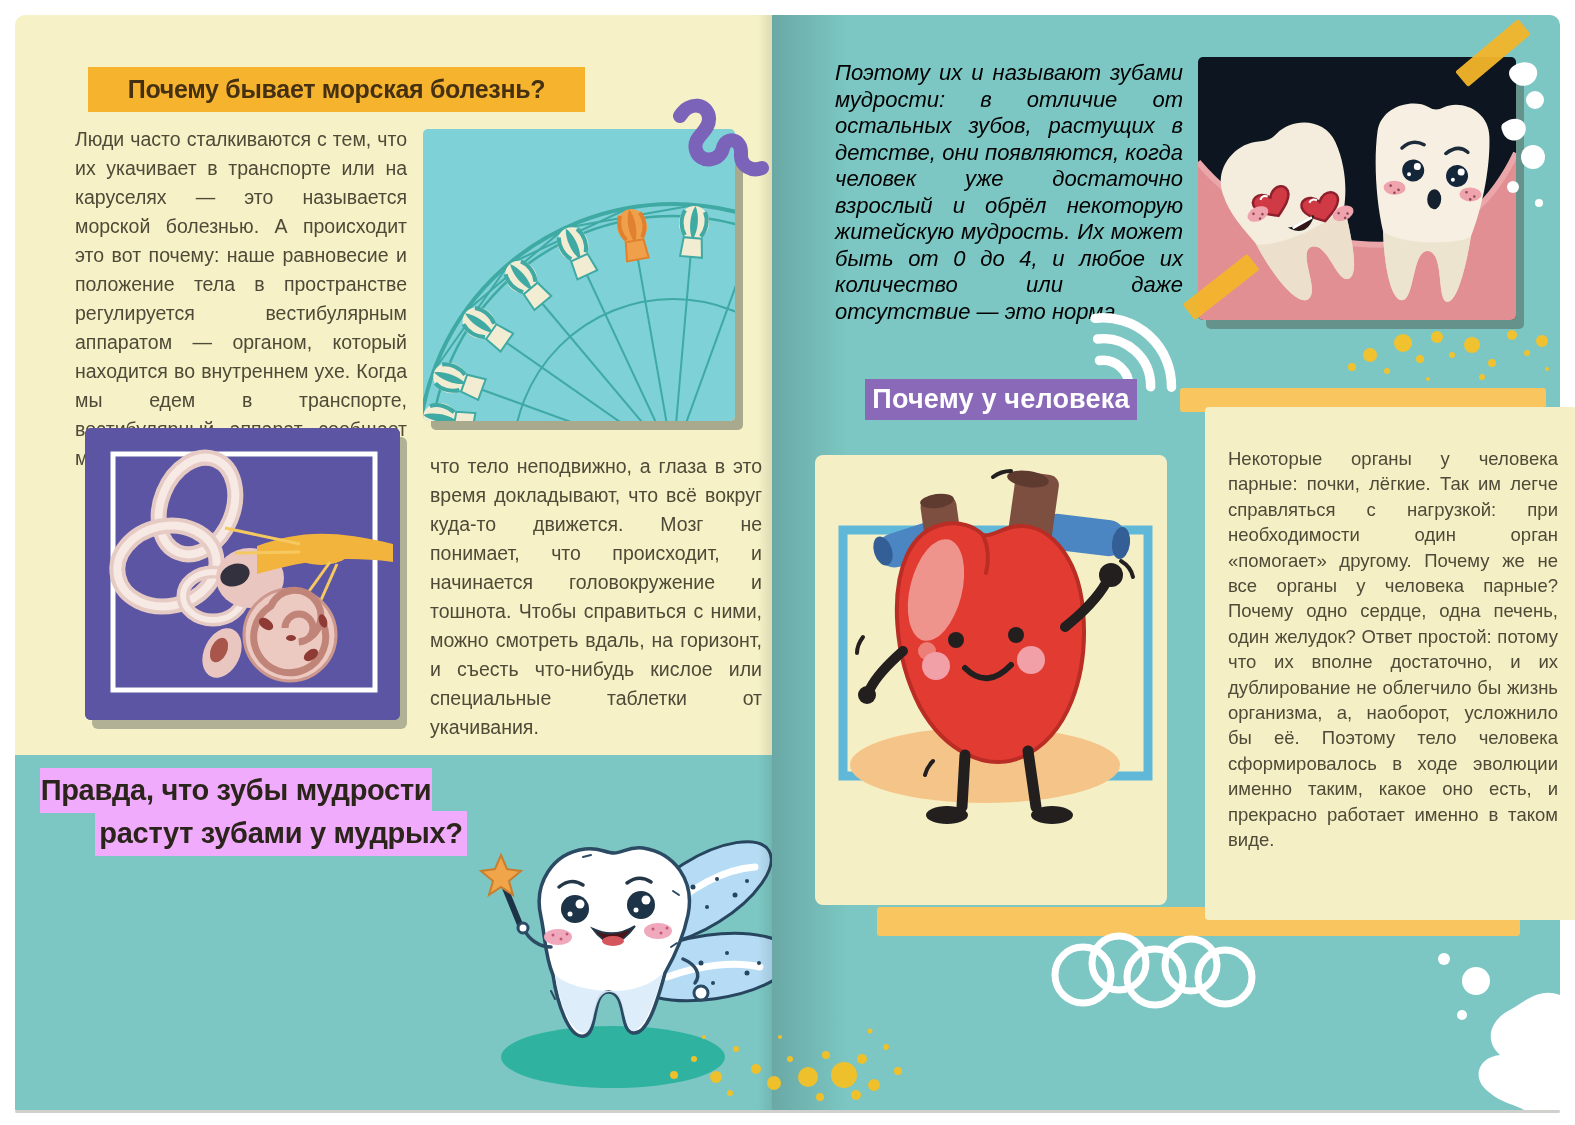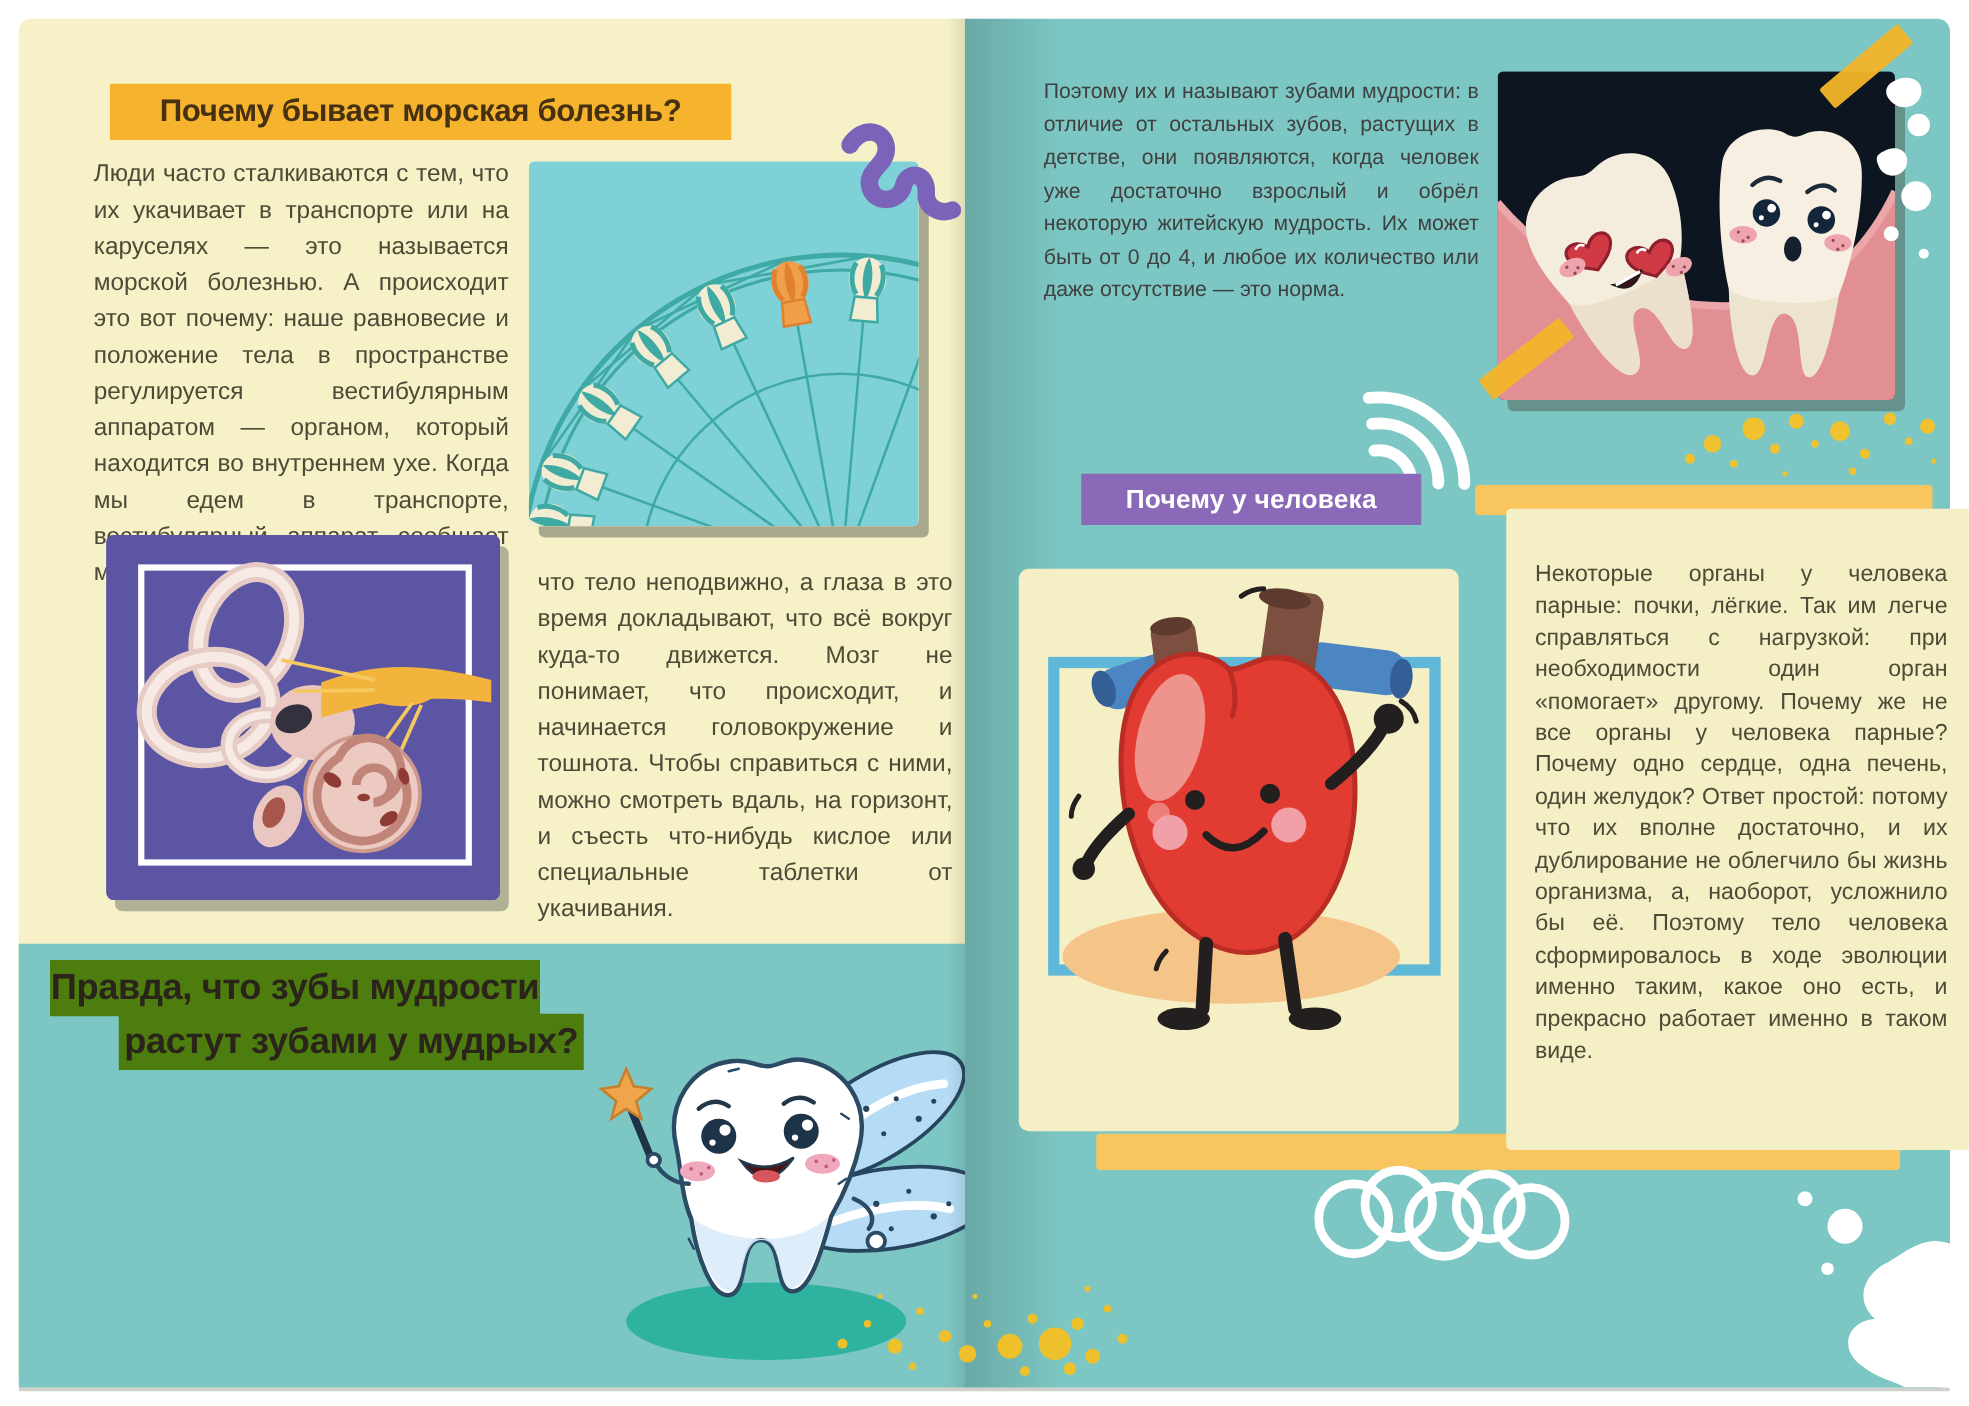--- a/index.html
+++ b/index.html
@@ -20,25 +20,25 @@
     content:"";position:absolute;right:0;top:0;bottom:0;width:14px;
     background:linear-gradient(to left, rgba(40,60,60,.12), rgba(40,60,60,0));
   }
   .spread::after{ 
     content:"";position:absolute;left:15px;right:15px;top:1110px;height:3px;
     background:rgba(120,120,110,.35);border-radius:2px;
   }
   .banner{position:absolute;display:flex;align-items:center;justify-content:center;
     font-weight:bold;white-space:nowrap;}
   .banner-orange{background:#f6b42e;color:#453012;font-size:25px;letter-spacing:-.3px;}
-  .banner-yellow{background:#4d7c0f;color:#2b241b;font-size:29px;letter-spacing:-.3px;}
-  .banner-purple{background:#8a6ab8;color:#ffffff;font-size:21px;letter-spacing:.2px;}
+  .banner-yellow{background:#f0abfc;color:#2b241b;font-size:29px;letter-spacing:-.3px;}
+  .banner-purple{background:#8a6ab8;color:#ffffff;font-size:27px;letter-spacing:.2px;}
   .para{position:absolute;text-align:justify;}
   .para-cream{color:#4f4a38;font-size:19.5px;line-height:29px;}
-  .para-teal{color:#404040;font-size:17px;line-height:26px;}
+  .para-teal{color:#000000;font-size:22px;line-height:26px;font-style:italic;}
   .figure{position:absolute;margin:0;padding:0;}
   .photo-shadow{box-shadow:8px 9px 0 rgba(75,82,74,.45);}
   .rounded{border-radius:5px;overflow:hidden;}
   .innerear-box{background:#5b55a4;border-radius:6px;overflow:hidden;
     box-shadow:7px 9px 0 rgba(75,82,74,.40);}
   .heart-box{background:#f5efc5;border-radius:8px;}
   .text-box{position:absolute;background:#f5efc5;border-radius:4px;}
   .ybar{position:absolute;background:#f8c55e;border-radius:3px;}
   .tape{position:absolute;background:#f3b52a;border-radius:2px;opacity:.95;}
   svg{display:block;}

